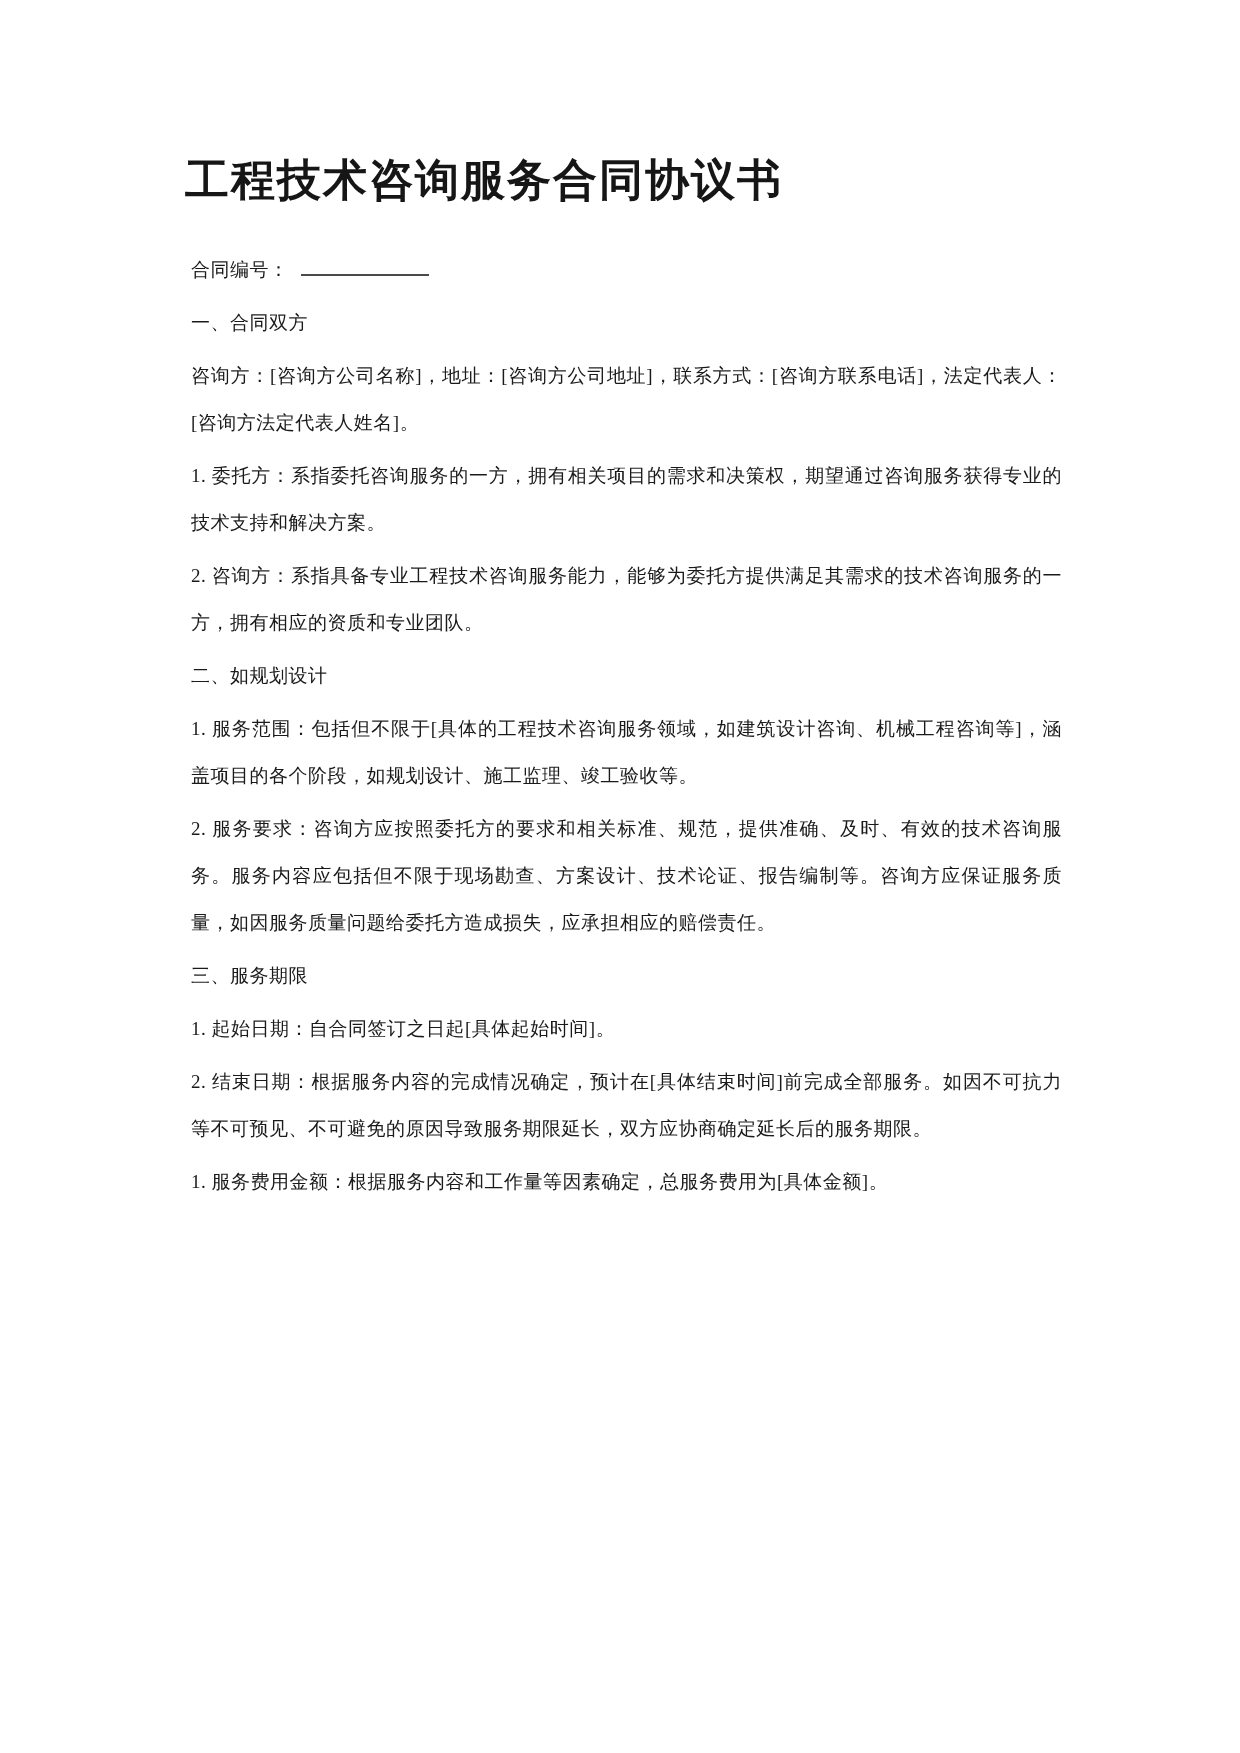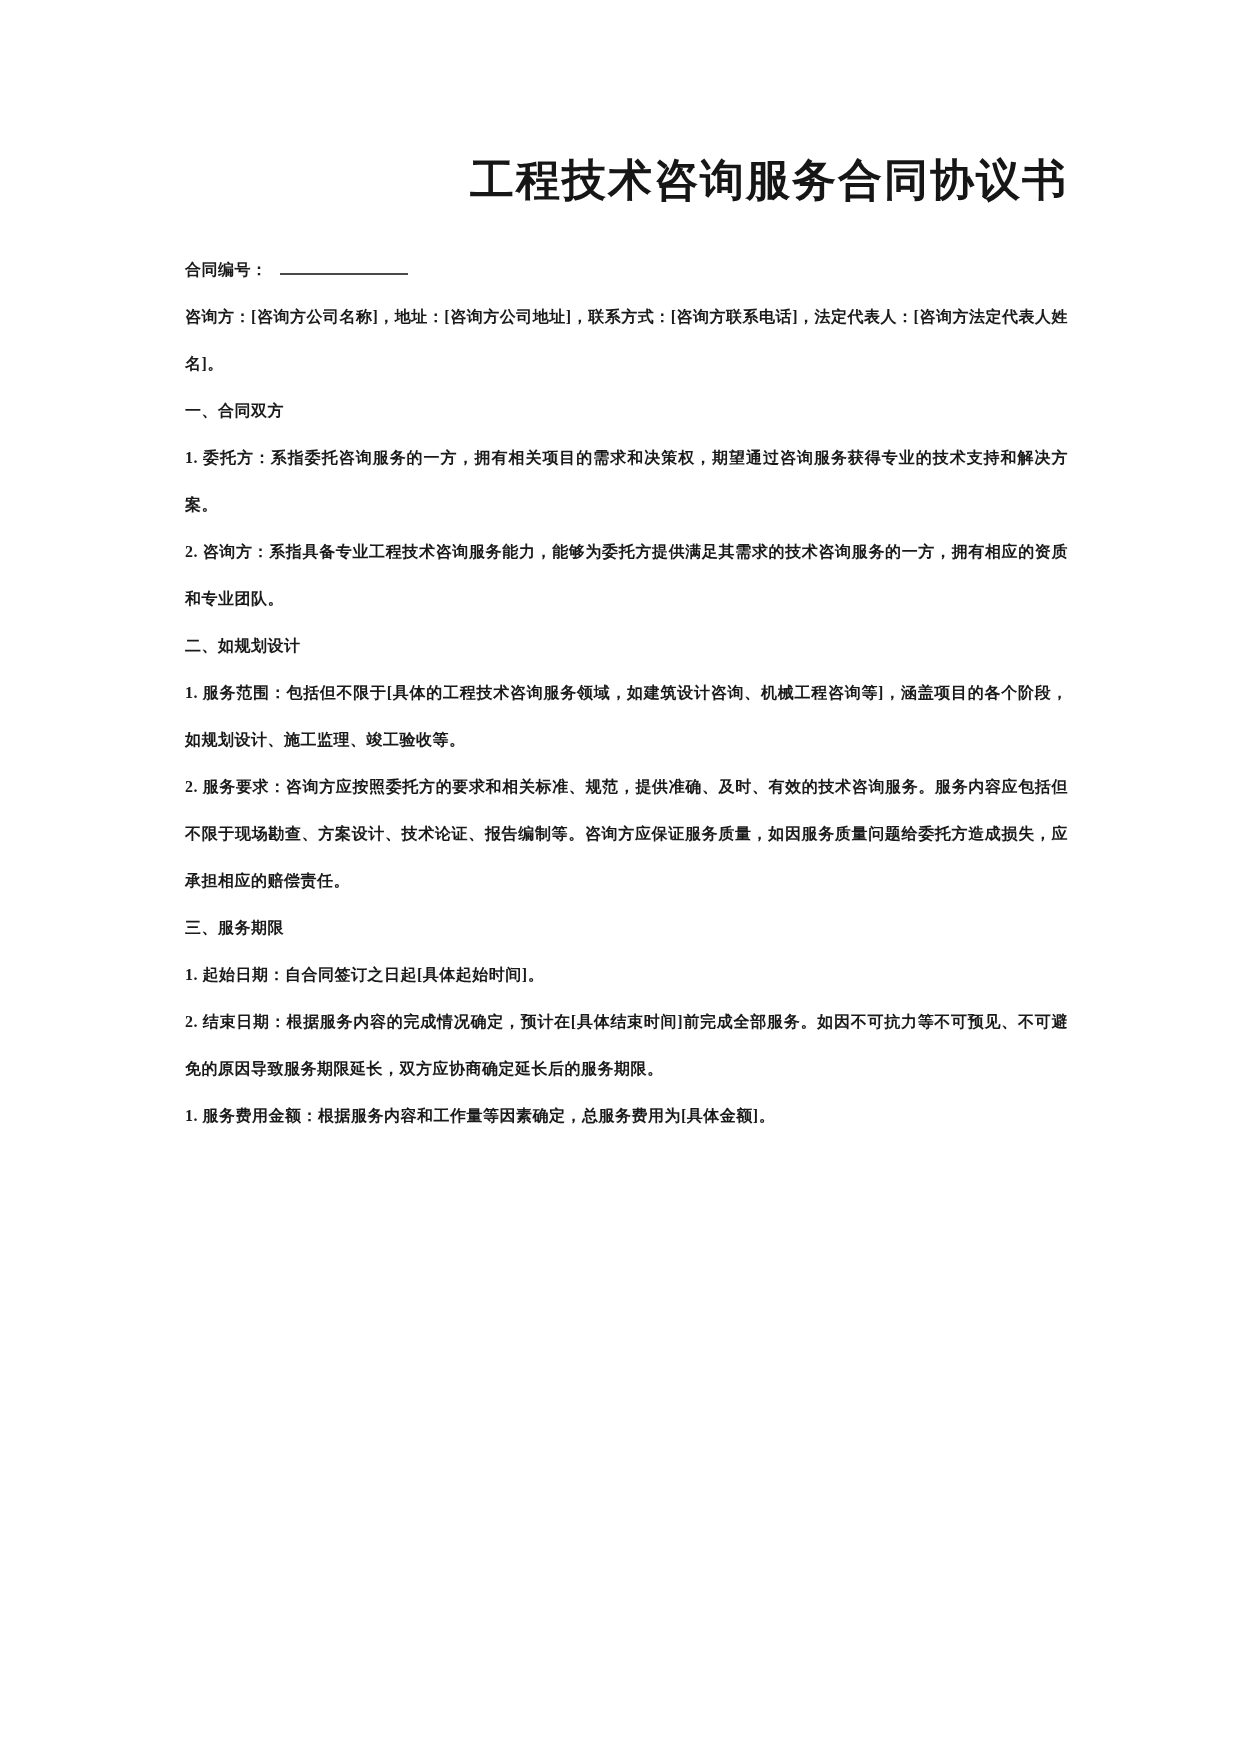--- a/index.html
+++ b/index.html
@@ -18,35 +18,34 @@
   }
   .content {
     box-sizing: border-box;
     padding: 150px 172px 0 185px;
   }
   .doc-title {
     margin: 0;
     font-size: 44px;
     font-weight: bold;
     line-height: 62px;
-    text-align: right;
+    text-align: left;
     letter-spacing: 2px;
     color: #161616;
     white-space: nowrap;
   }
   .doc-body {
     margin-top: 34px;
   }
   .doc-body p {
-    margin: 0;
-    font-size: 16px;
+    margin: 6px;
+    font-size: 19px;
     line-height: 47px;
     text-align: justify;
     letter-spacing: 0.5px;
-    font-weight: bold;
   }
   .blank-line {
     display: inline-block;
     width: 128px;
     height: 20px;
     margin-left: 12px;
     border-bottom: 2px solid #4a4a4a;
     vertical-align: baseline;
   }
 </style>
@@ -56,23 +55,23 @@
 <div class="page">
   <div class="content">
 
     <h1 class="doc-title">工程技术咨询服务合同协议书</h1>
 
     <div class="doc-body">
 
       <p><span>合同编号：</span><span class="blank-line"></span></p>
 
 
+      <p>一、合同双方</p>
+
       <p>咨询方：[咨询方公司名称]，地址：[咨询方公司地址]，联系方式：[咨询方联系电话]，法定代表人：[咨询方法定代表人姓名]。</p>
-
-      <p>一、合同双方</p>
 
       <p>1. 委托方：系指委托咨询服务的一方，拥有相关项目的需求和决策权，期望通过咨询服务获得专业的技术支持和解决方案。</p>
 
       <p>2. 咨询方：系指具备专业工程技术咨询服务能力，能够为委托方提供满足其需求的技术咨询服务的一方，拥有相应的资质和专业团队。</p>
 
       <p>二、如规划设计</p>
 
       <p>1. 服务范围：包括但不限于[具体的工程技术咨询服务领域，如建筑设计咨询、机械工程咨询等]，涵盖项目的各个阶段，如规划设计、施工监理、竣工验收等。</p>
 
       <p>2. 服务要求：咨询方应按照委托方的要求和相关标准、规范，提供准确、及时、有效的技术咨询服务。服务内容应包括但不限于现场勘查、方案设计、技术论证、报告编制等。咨询方应保证服务质量，如因服务质量问题给委托方造成损失，应承担相应的赔偿责任。</p>

